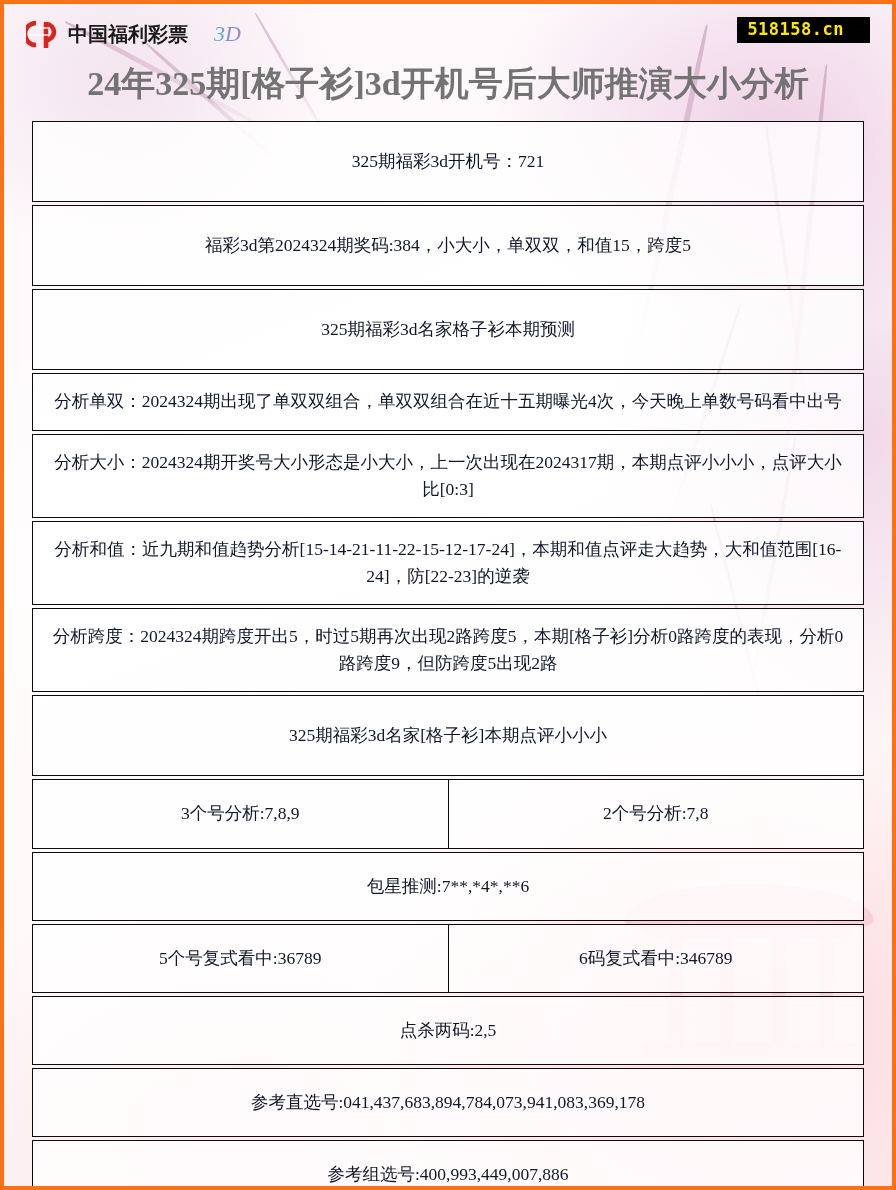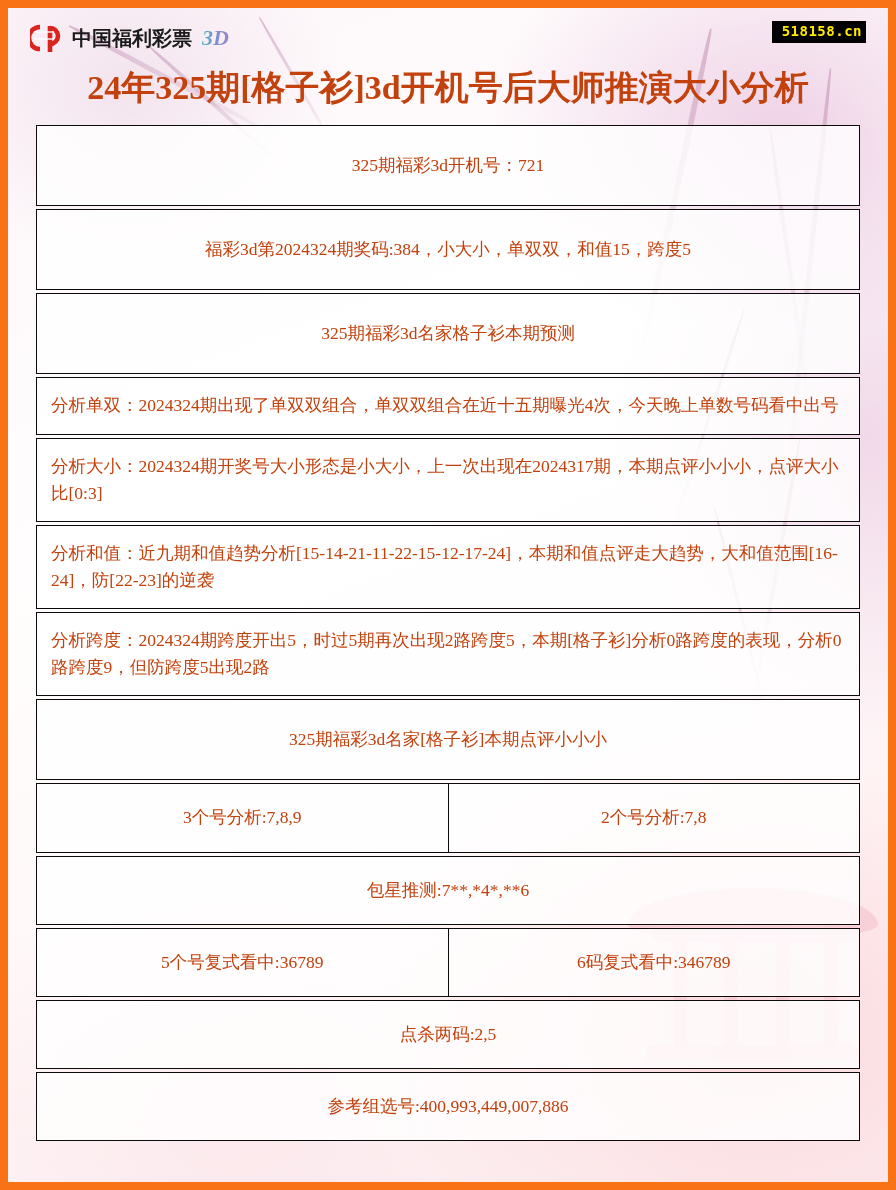--- a/index.html
+++ b/index.html
@@ -13,21 +13,21 @@
     font-family: "Liberation Serif", "DejaVu Serif", serif;
     background: #ffffff;
   }
 
   
   #page {
     position: relative;
     width: 896px;
     height: 1190px;
     box-sizing: border-box;
-    border: 8px solid #f97316;
+    border: 4px solid #f97316;
     background: #fdfbfc;
     overflow: hidden;
   }
 
   
   .bg-layer {
     position: absolute;
     inset: 0;
     pointer-events: none;
   }
@@ -106,48 +106,48 @@
     font-family: "DejaVu Sans", "Liberation Sans", sans-serif;
     font-weight: bold;
     font-size: 20px;
     color: #1a1a1a;
     letter-spacing: 0px;
     line-height: 1;
   }
   .logo-3d {
     font-family: "Liberation Serif", serif;
     font-style: italic;
-    font-weight: bold;
+    font-weight: normal;
     font-size: 22px;
     line-height: 1;
     background: linear-gradient(90deg, #49b6c4 0%, #7f8fd0 55%, #9a86c9 100%);
     -webkit-background-clip: text;
     background-clip: text;
     color: transparent;
-    margin-left: 2px;
+    margin-left: 18px;
   }
   .site-badge {
     position: absolute;
     right: 22px;
     top: 13px;
     background: #000000;
     color: #ffe900;
     font-family: "DejaVu Sans Mono", "Liberation Mono", monospace;
-    font-size: 14px;
+    font-size: 17px;
     font-weight: bold;
     letter-spacing: 0.5px;
-    padding: 3px 4px 4px 10px;
+    padding: 3px 26px 4px 10px;
     line-height: 1.1;
   }
 
   
   .page-title {
     position: relative;
     text-align: center;
-    color: #c2410c;
+    color: #737373;
     font-family: "Liberation Serif", "DejaVu Serif", serif;
     font-weight: bold;
     font-size: 34px;
     line-height: 1.15;
     margin: 2px 0 0 0;
     padding: 0 6px;
     white-space: nowrap;
   }
 
   
@@ -161,28 +161,28 @@
     margin-bottom: 3px;
     display: flex;
     box-sizing: border-box;
   }
   .cell {
     flex: 1 1 0;
     box-sizing: border-box;
     padding: 14px 12px;
     font-size: 17.5px;
     line-height: 1.55;
-    color: #c2410c;
+    color: #0f172a;
     font-family: "Liberation Serif", "DejaVu Serif", serif;
   }
   .cell + .cell {
     border-left: 1px solid #0b0b0b;
   }
   .center { text-align: center; }
-  .left   { text-align: left; padding-left: 14px; padding-right: 14px; }
+  .left   { text-align: center; padding-left: 14px; padding-right: 14px; }
   .tall   { padding-top: 20px; padding-bottom: 20px; }
   .vtall  { padding-top: 26px; padding-bottom: 26px; }
 </style>
 </head>
 <body>
 
 <div id="page">
 
   <div class="bg-layer bg-wash"></div>
   <div class="bg-layer">
@@ -274,19 +274,22 @@
 
     <div class="row">
       <div class="cell center tall">5个号复式看中:36789</div>
       <div class="cell center tall">6码复式看中:346789</div>
     </div>
 
     <div class="row">
       <div class="cell center tall">点杀两码:2,5</div>
     </div>
 
+    <div class="row">
+      <div class="cell center tall">参考直选号:041,437,683,894,784,073,941,083,369,178</div>
+    </div>
 
     <div class="row">
       <div class="cell center tall">参考组选号:400,993,449,007,886</div>
     </div>
 
   </div>
 </div>
 
 </body></html>

